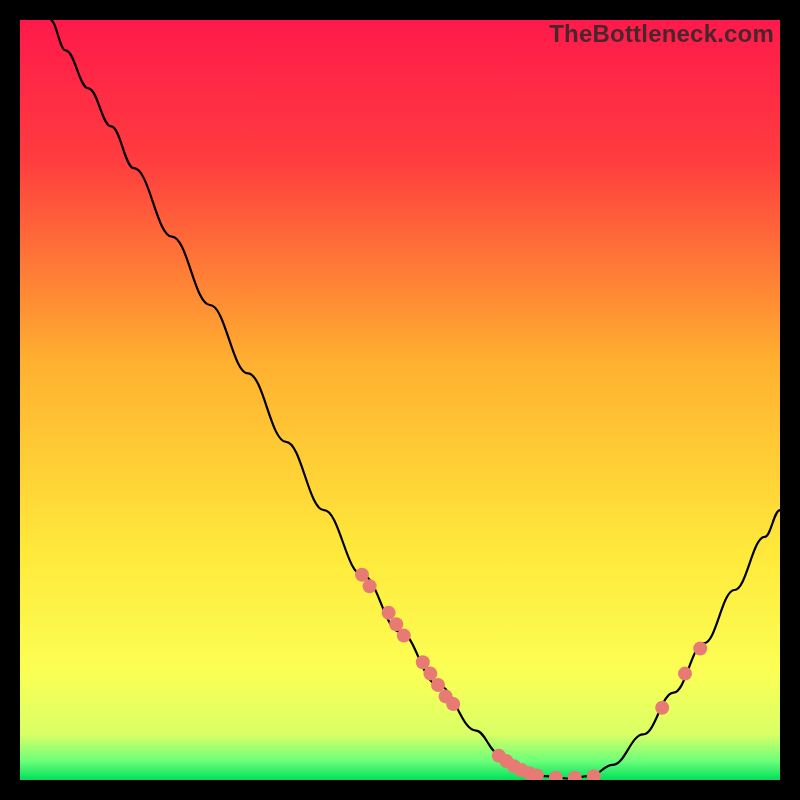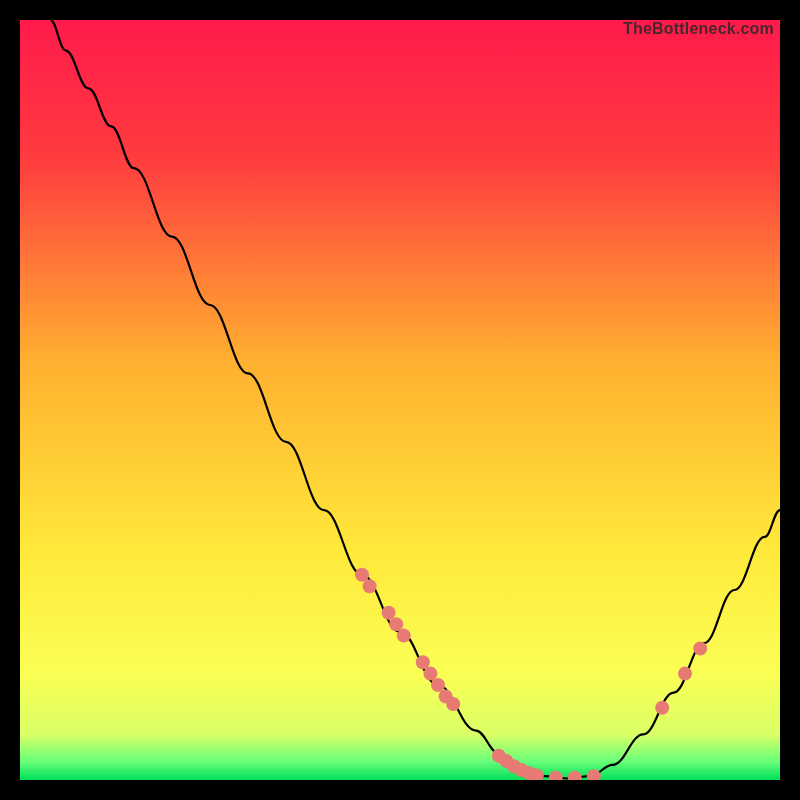--- a/index.html
+++ b/index.html
@@ -23,21 +23,21 @@
     left: 0;
     top: 0;
     width: 760px;
     height: 760px;
   }
   .watermark {
     position: absolute;
     top: 0px;
     right: 6px;
     font-family: Arial, Helvetica, sans-serif;
-    font-size: 16px;
+    font-size: 24px;
     color: rgba(40,40,40,0.85);
     font-weight: 600;
     letter-spacing: 0.2px;
     user-select: none;
   }
 </style>
 </head>
 <body>
 
 <div class="frame">

